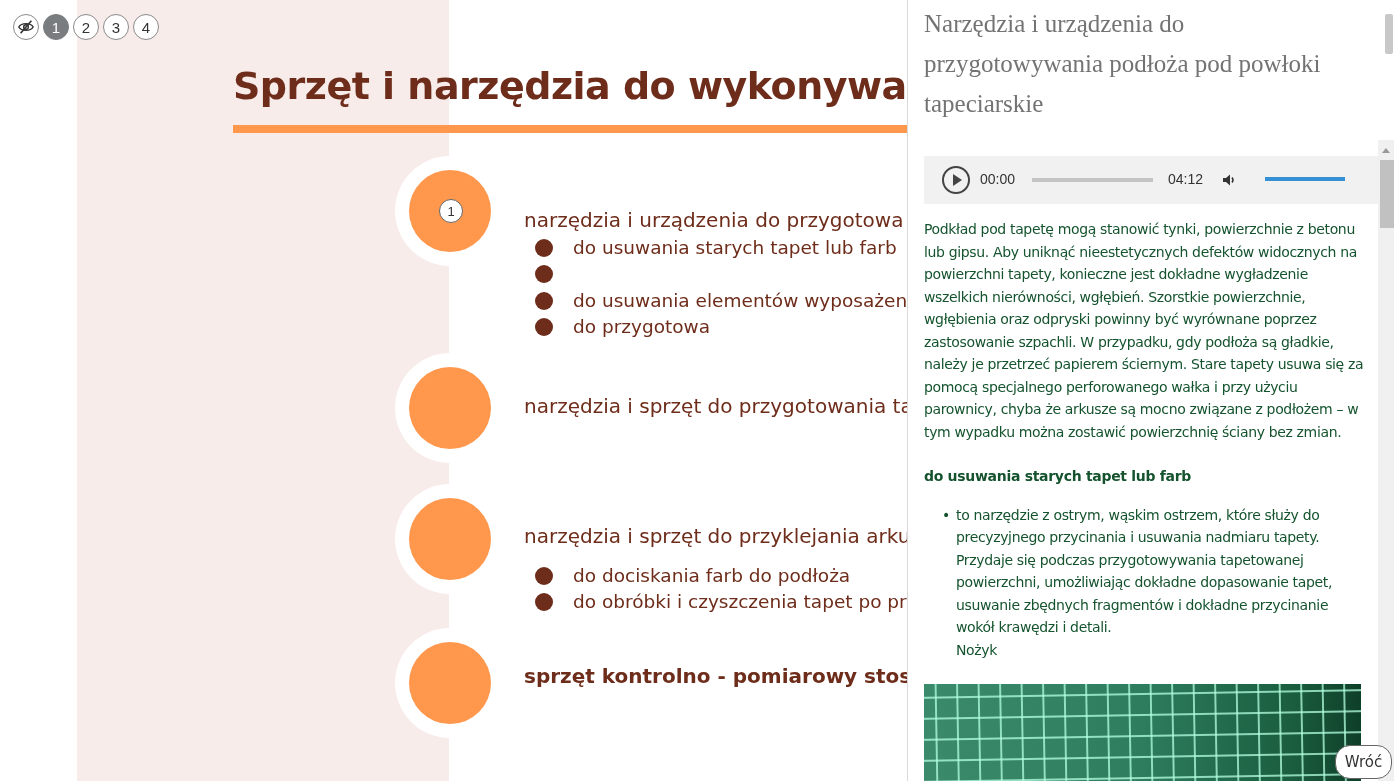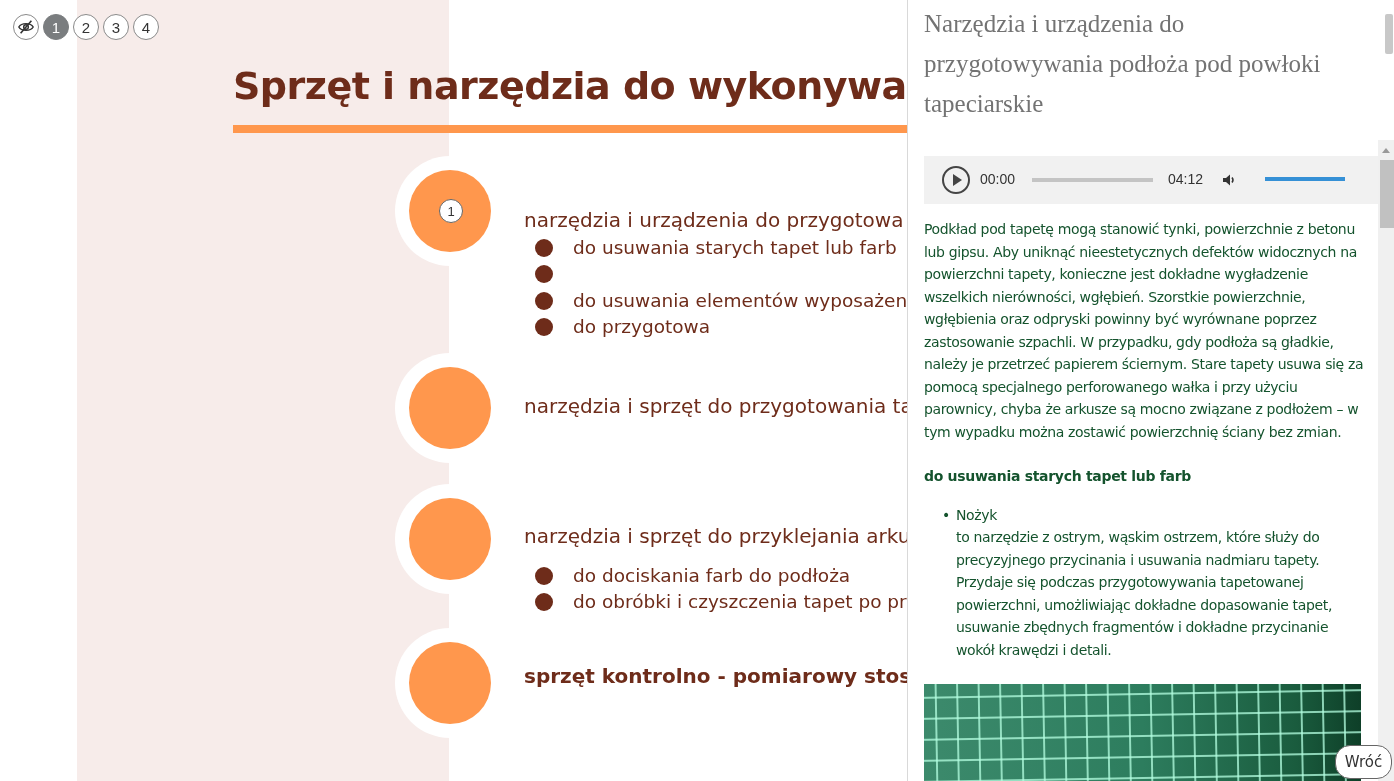--- a/index.html
+++ b/index.html
@@ -200,22 +200,22 @@
         <path d="M11 5.5 Q13 8 11 10.5" fill="none" stroke="#333" stroke-width="1.5"></path>
       </svg>
       <div class="volume-bar"></div>
     </div>
 
     <div class="body-text">
       <p class="lead">Podkład pod tapetę mogą stanowić tynki, powierzchnie z betonu lub gipsu. Aby uniknąć nieestetycznych defektów widocznych na powierzchni tapety, konieczne jest dokładne wygładzenie wszelkich nierówności, wgłębień. Szorstkie powierzchnie, wgłębienia oraz odpryski powinny być wyrównane poprzez zastosowanie szpachli. W przypadku, gdy podłoża są gładkie, należy je przetrzeć papierem ściernym. Stare tapety usuwa się za pomocą specjalnego perforowanego wałka i przy użyciu parownicy, chyba że arkusze są mocno związane z podłożem – w tym wypadku można zostawić powierzchnię ściany bez zmian.</p>
       <p class="section-heading">do usuwania starych tapet lub farb</p>
       <ul class="tool-list">
         <li>
+          <div>to narzędzie z ostrym, wąskim ostrzem, które służy do precyzyjnego przycinania i usuwania nadmiaru tapety. Przydaje się podczas przygotowywania tapetowanej powierzchni, umożliwiając dokładne dopasowanie tapet, usuwanie zbędnych fragmentów i dokładne przycinanie wokół krawędzi i detali.</div>
           <div>Nożyk</div>
-          <div>to narzędzie z ostrym, wąskim ostrzem, które służy do precyzyjnego przycinania i usuwania nadmiaru tapety. Przydaje się podczas przygotowywania tapetowanej powierzchni, umożliwiając dokładne dopasowanie tapet, usuwanie zbędnych fragmentów i dokładne przycinanie wokół krawędzi i detali.</div>
         </li>
       </ul>
     </div>
 
     <div class="tool-image">
       <div class="grid"></div>
     </div>
 
     <div class="inner-scrollbar">
       <div class="scroll-up-arrow"></div>

